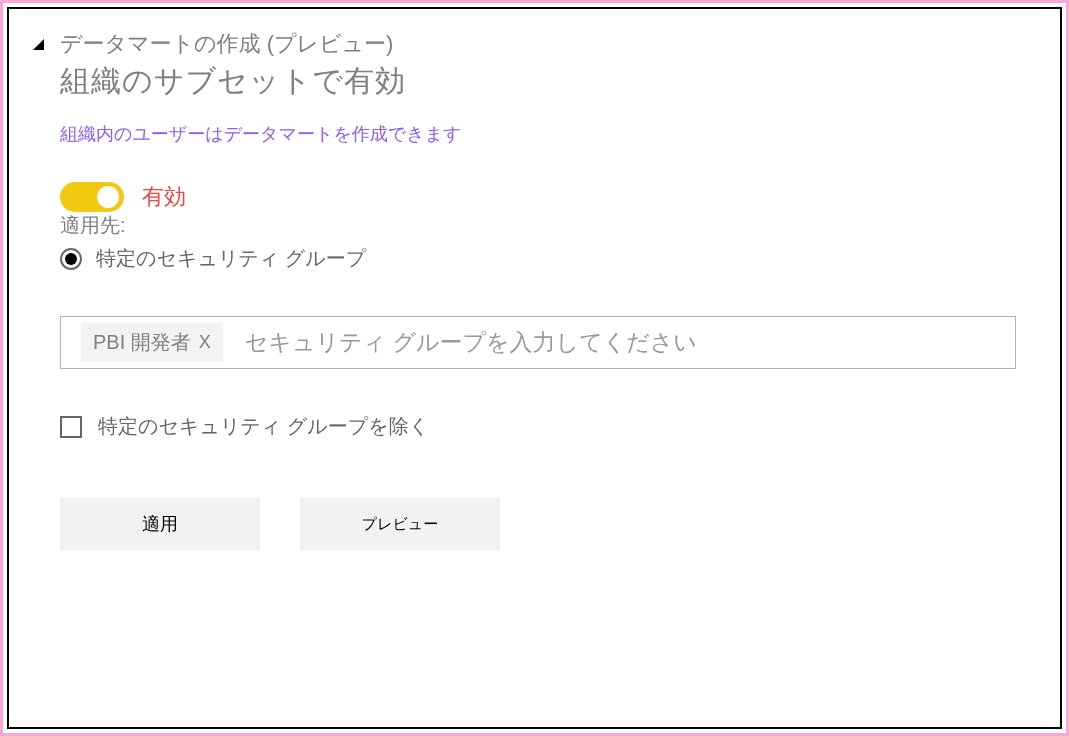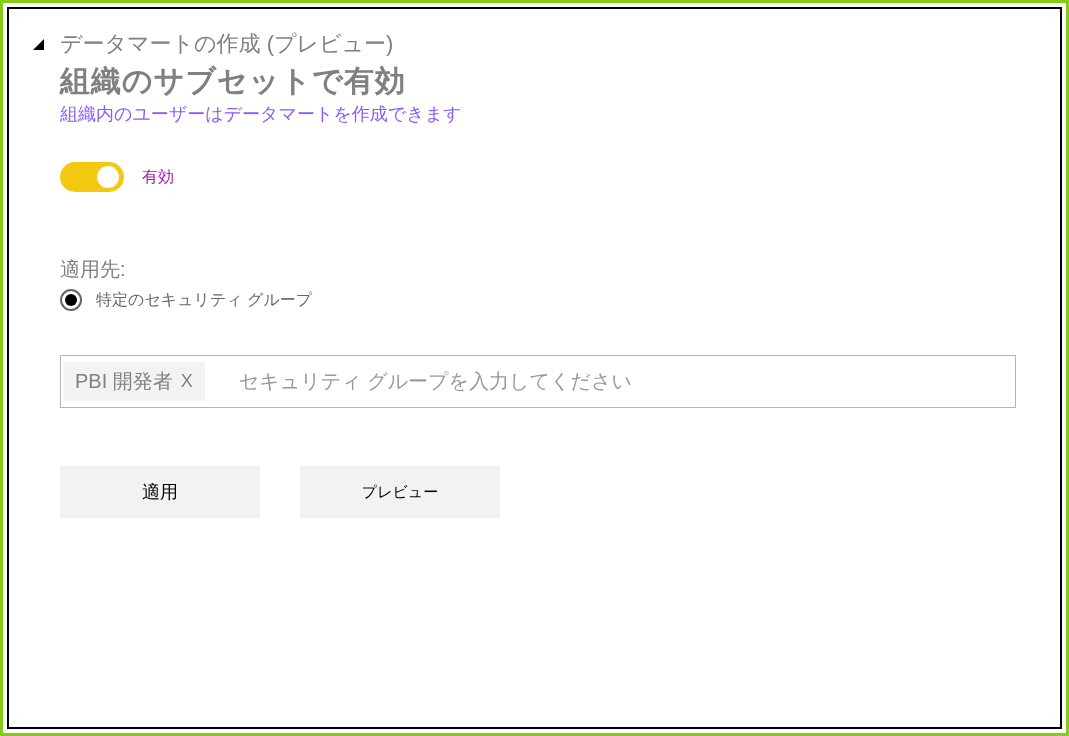--- a/index.html
+++ b/index.html
@@ -8,21 +8,21 @@
       padding: 0;
     }
     body {
       font-family: "Segoe UI", "Yu Gothic UI", "Meiryo", sans-serif;
       background: #fff;
       width: 1069px;
       height: 736px;
       position: relative;
     }
     .outer-frame {
-      border: 3px solid #84cc16;
+      border: 3px solid #f9a8d4;
       width: 1069px;
       height: 736px;
       position: absolute;
       top: 0;
       left: 0;
     }
     .inner-frame {
       border: 2px solid #000;
       position: absolute;
       top: 4px;
@@ -51,22 +51,22 @@
     }
     .section-title {
       font-size: 22px;
       color: #808080;
       font-weight: 400;
       margin-bottom: 2px;
     }
     .section-subtitle {
       font-size: 30px;
       color: #808080;
-      font-weight: 700;
-      margin-bottom: 0;
+      font-weight: 400;
+      margin-bottom: 20px;
       letter-spacing: 1px;
     }
     .section-description {
       font-size: 18px;
       color: #8b5cf6;
       font-weight: 400;
     }
     .toggle-row {
       display: flex;
       align-items: center;
@@ -85,27 +85,26 @@
     .toggle-knob {
       width: 22px;
       height: 22px;
       background: #fff;
       border-radius: 50%;
       position: absolute;
       top: 4px;
       right: 5px;
     }
     .toggle-label {
-      font-size: 16px;
-      color: #a21caf;
+      font-size: 22px;
+      color: #ef4444;
     }
     .apply-to-label {
       font-size: 20px;
       color: #808080;
-      margin-top: 64px;
     }
     .radio-group {
       margin-top: 6px;
     }
     .radio-row {
       display: flex;
       align-items: center;
       gap: 14px;
       cursor: pointer;
     }
@@ -124,35 +123,35 @@
       height: 12px;
       background: #000;
       border-radius: 50%;
     }
     .radio-label-large {
       font-size: 30px;
       color: #666;
       font-weight: 400;
     }
     .radio-label-normal {
-      font-size: 16px;
+      font-size: 20px;
       color: #666;
     }
     .radio-row.entire-org {
       margin-bottom: 0px;
     }
     .radio-row.specific {
       margin-top: 4px;
     }
     .chip-input-row {
       margin-top: 44px;
       border: 1px solid #b3b3b3;
       display: flex;
       align-items: center;
-      padding: 6px 2px;
+      padding: 6px 20px;
       gap: 14px;
     }
     .chip {
       background: #f3f3f3;
       color: #808080;
       font-size: 20px;
       padding: 6px 12px;
       display: flex;
       align-items: center;
       gap: 8px;
@@ -160,25 +159,24 @@
     .chip-remove {
       color: #808080;
       font-size: 18px;
       cursor: pointer;
       font-family: Arial, sans-serif;
     }
     .chip-input {
       flex: 1;
       border: none;
       outline: none;
-      font-size: 20px;
+      font-size: 23px;
       color: #be185d;
       background: transparent;
       padding-left: 8px;
-      margin-left: 12px;
     }
     .chip-input::placeholder {
       color: #999;
     }
     .checkbox-row {
       display: flex;
       align-items: center;
       gap: 16px;
       margin-top: 44px;
       cursor: pointer;
@@ -243,20 +241,24 @@
         </div>
 
         <div class="chip-input-row">
           <div class="chip">
             <span>PBI 開発者</span>
             <span class="chip-remove">X</span>
           </div>
           <input class="chip-input" type="text" placeholder="セキュリティ グループを入力してください" style="">
         </div>
 
+        <div class="checkbox-row">
+          <div class="checkbox-box"></div>
+          <div class="checkbox-label">特定のセキュリティ グループを除く</div>
+        </div>
 
         <div class="button-row">
           <button class="action-button">適用</button>
           <button class="action-button cancel">プレビュー</button>
         </div>
       </div>
     </div>
   </div>
 </div>
 

